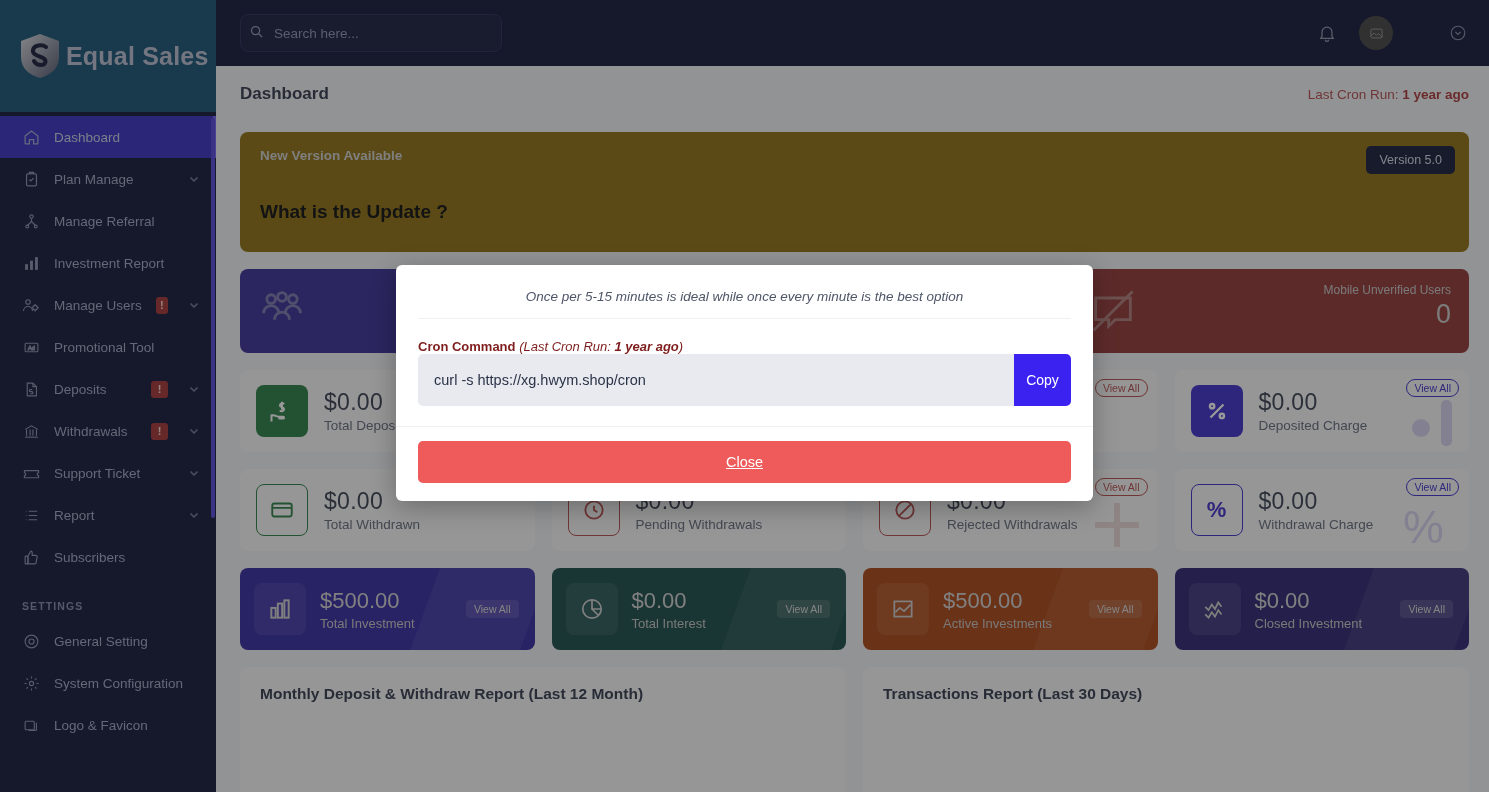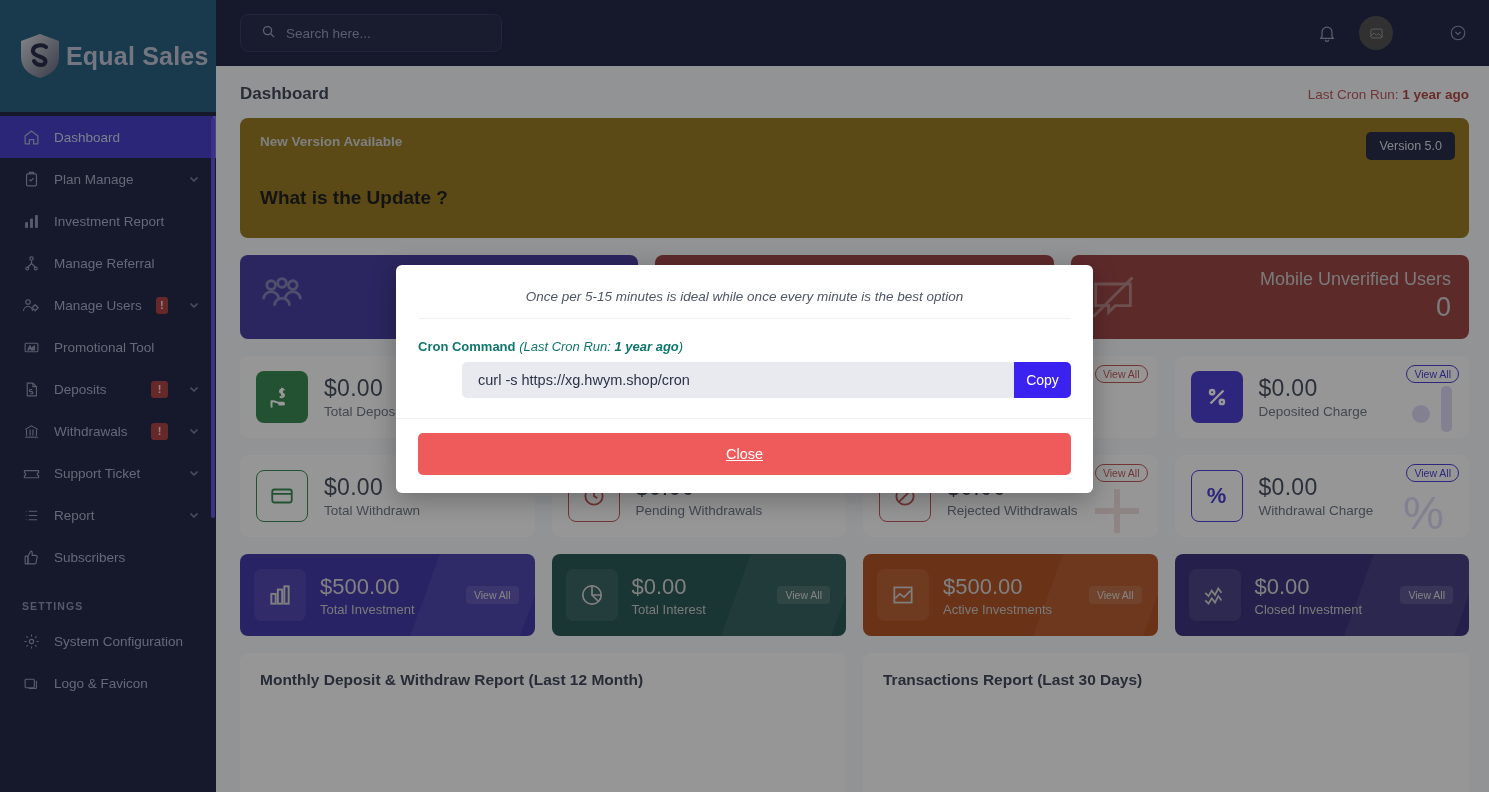--- a/index.html
+++ b/index.html
@@ -59,58 +59,58 @@
 
   
   .main { flex: 1 1 auto; height: 792px; position: relative; overflow: hidden; background: #f4f5f9; }
   .topbar {
     height: 66px; background: #070b2e;
     display: flex; align-items: center; padding: 0 22px 0 24px;
   }
   .search-box {
     width: 262px; height: 38px; border-radius: 8px;
     border: 1px solid #1c2350; background: #0d1236;
-    display: flex; align-items: center; gap: 10px; padding: 0 20px;
+    display: flex; align-items: center; gap: 10px; padding: 0 8px;
   }
   .search-box .ph { color: #868fae; font-size: 13.5px; }
   .topbar-right { margin-left: auto; display: flex; align-items: center; gap: 22px; }
   .bell { width: 20px; height: 22px; opacity: .75; }
   .avatar {
     width: 34px; height: 34px; border-radius: 50%; background: #3b3b3b;
     display: flex; align-items: center; justify-content: center;
   }
   .caret-circle { width: 18px; height: 18px; opacity: .7; margin-left: 34px; }
 
   .content { padding: 18px 20px 0 24px; }
   .page-head { display: flex; align-items: baseline; }
   .page-title { font-size: 17px; color: #283044; font-weight: 600; }
   .cron-note { margin-left: auto; font-size: 13.5px; color: #b24343; }
   .cron-note b { color: #a92f2f; }
 
   
   .version-banner {
-    margin-top: 14px; height: 120px; border-radius: 8px;
+    margin-top: 28px; height: 120px; border-radius: 8px;
     background: #8a6a06; position: relative; padding: 16px 20px;
   }
   .vb-title { font-size: 13.5px; font-weight: 600; color: #cfcfcf; }
   .vb-q { margin-top: 38px; font-size: 19px; font-weight: 700; color: #000000; }
   .vb-pill {
     position: absolute; right: 14px; top: 14px;
     background: #0a1030; color: #d5d8e6; font-size: 12.5px;
     padding: 7px 13px; border-radius: 5px;
   }
 
   
   .row { display: flex; gap: 17px; margin-top: 17px; }
   .stat-wide {
     flex: 1 1 0; height: 84px; border-radius: 8px; position: relative;
     padding: 14px 18px; overflow: hidden; color: #cfcfcf;
   }
   .stat-wide .sw-icon { position: absolute; left: 16px; top: 16px; width: 52px; height: 52px; opacity: .45; }
-  .stat-wide .sw-label { text-align: right; font-size: 18px; color: #c6c6c6; }
+  .stat-wide .sw-label { text-align: right; font-size: 12px; color: #c6c6c6; }
   .stat-wide .sw-value { text-align: right; font-size: 27px; font-weight: 300; color: #c9c9c9; margin-top: 2px; }
 
   
   .card-white {
     flex: 1 1 0; height: 82px; border-radius: 8px; background: #fbfbfb;
     display: flex; align-items: center; gap: 16px; padding: 0 16px;
     position: relative; overflow: hidden;
   }
   .cw-icon {
     width: 52px; height: 52px; border-radius: 8px; flex: 0 0 52px;
@@ -177,25 +177,25 @@
   }
   .modal-body { padding: 16px 22px 20px; }
   .asap {
     text-align: center; color: #4b3bdd; font-size: 15px; padding-top: 8px;
   }
   .asap .i { font-size: 13.5px; margin-right: 3px; }
   .asap-sub {
     text-align: center; font-style: italic; color: #4d5566; font-size: 13.5px;
     padding: 8px 0 14px; border-bottom: 1px solid #eef0f4;
   }
-  .cmd-label { font-size: 13px; color: #0f766e; padding: 20px 0 8px; }
+  .cmd-label { font-size: 13px; color: #7f1d1d; padding: 20px 0 0; }
   .cmd-label b { font-weight: 700; }
   .cmd-label i { font-style: italic; font-weight: 400; }
   .cmd-label i b { font-weight: 700; }
-  .cmd-row { display: flex; height: 36px; border-radius: 5px; overflow: hidden; margin-left: 44px; }
+  .cmd-row { display: flex; height: 52px; border-radius: 5px; overflow: hidden; }
   .cmd-input {
     flex: 1 1 auto; background: #e8eaf0; border: none; outline: none;
     padding: 0 16px; font-size: 14.5px; color: #2b3347;
     font-family: "Liberation Sans", sans-serif;
   }
   .copy-btn {
     flex: 0 0 57px; background: #3b22f0; color: #fff; border: none;
     font-size: 14px; cursor: pointer; font-family: "Liberation Sans", sans-serif;
   }
   .modal-foot { padding: 14px 22px 18px; border-top: 1px solid #eef0f4; }
@@ -250,39 +250,39 @@
         <span class="lbl">Plan Manage</span>
         <span class="chev">
           <svg width="12" height="12" viewBox="0 0 24 24" fill="none" stroke="#9ba3c0" stroke-width="3">
               <path d="M5 9l7 7 7-7"></path>
             </svg>
         </span>
       </div>
 
       <div class="nav-item">
         <span class="ico">
+          <svg width="17" height="17" viewBox="0 0 24 24" fill="none" stroke="#9ba3c0" stroke-width="1.6">
+              <circle cx="12" cy="5" r="2.4"></circle>
+              <path d="M12 8v4M12 12L6 18M12 12l6 6"></path>
+              <circle cx="6" cy="19" r="2"></circle>
+              <circle cx="18" cy="19" r="2"></circle>
+            </svg>
+        </span>
+        <span class="lbl">Manage Referral</span>
+      </div>
+
+      <div class="nav-item">
+        <span class="ico">
           <svg width="17" height="17" viewBox="0 0 24 24" fill="#9ba3c0">
               <rect x="3" y="13" width="4" height="8"></rect>
               <rect x="10" y="8" width="4" height="13"></rect>
               <rect x="17" y="3" width="4" height="18"></rect>
             </svg>
         </span>
         <span class="lbl">Investment Report</span>
-      </div>
-
-      <div class="nav-item">
-        <span class="ico">
-          <svg width="17" height="17" viewBox="0 0 24 24" fill="none" stroke="#9ba3c0" stroke-width="1.6">
-              <circle cx="12" cy="5" r="2.4"></circle>
-              <path d="M12 8v4M12 12L6 18M12 12l6 6"></path>
-              <circle cx="6" cy="19" r="2"></circle>
-              <circle cx="18" cy="19" r="2"></circle>
-            </svg>
-        </span>
-        <span class="lbl">Manage Referral</span>
       </div>
 
       <div class="nav-item">
         <span class="ico">
           <svg width="18" height="18" viewBox="0 0 24 24" fill="none" stroke="#9ba3c0" stroke-width="1.5">
               <circle cx="8" cy="8" r="3"></circle>
               <path d="M2 20c0-3.3 2.7-6 6-6s6 2.7 6 6"></path>
               <circle cx="17.5" cy="15.5" r="3"></circle>
               <path d="M17.5 10.5v1.6M17.5 18.9v1.6M22.5 15.5h-1.6M14.1 15.5h-1.6"></path>
             </svg>
@@ -374,20 +374,29 @@
           <svg width="17" height="17" viewBox="0 0 24 24" fill="none" stroke="#9ba3c0" stroke-width="1.6">
               <path d="M7 21V10l4-7a2 2 0 0 1 2 2v4h5a2 2 0 0 1 2 2.4l-1.5 7A2 2 0 0 1 16.5 21z"></path>
               <rect x="3" y="10" width="4" height="11" rx="1"></rect>
             </svg>
         </span>
         <span class="lbl">Subscribers</span>
       </div>
 
       <div class="nav-section">SETTINGS</div>
 
+      <div class="nav-item">
+        <span class="ico">
+          <svg width="17" height="17" viewBox="0 0 24 24" fill="none" stroke="#9ba3c0" stroke-width="1.6">
+              <circle cx="12" cy="12" r="9"></circle>
+              <circle cx="12" cy="12" r="3.6"></circle>
+            </svg>
+        </span>
+        <span class="lbl">General Setting</span>
+      </div>
       <div class="nav-item">
         <span class="ico">
           <svg width="17" height="17" viewBox="0 0 24 24" fill="none" stroke="#9ba3c0" stroke-width="1.5">
               <circle cx="12" cy="12" r="3"></circle>
               <path d="M12 2v3M12 19v3M2 12h3M19 12h3M4.9 4.9l2.1 2.1M17 17l2.1 2.1M19.1 4.9L17 7M7 17l-2.1 2.1"></path>
             </svg>
         </span>
         <span class="lbl">System Configuration</span>
       </div>
       <div class="nav-item">

